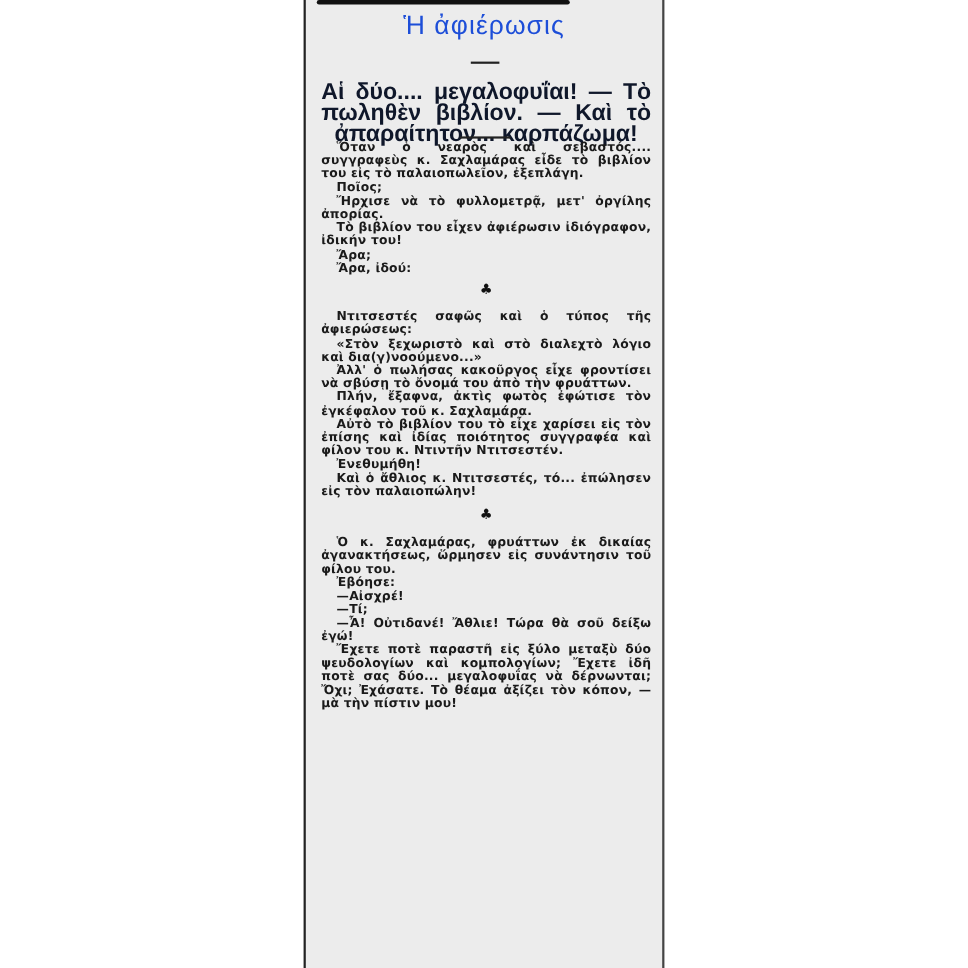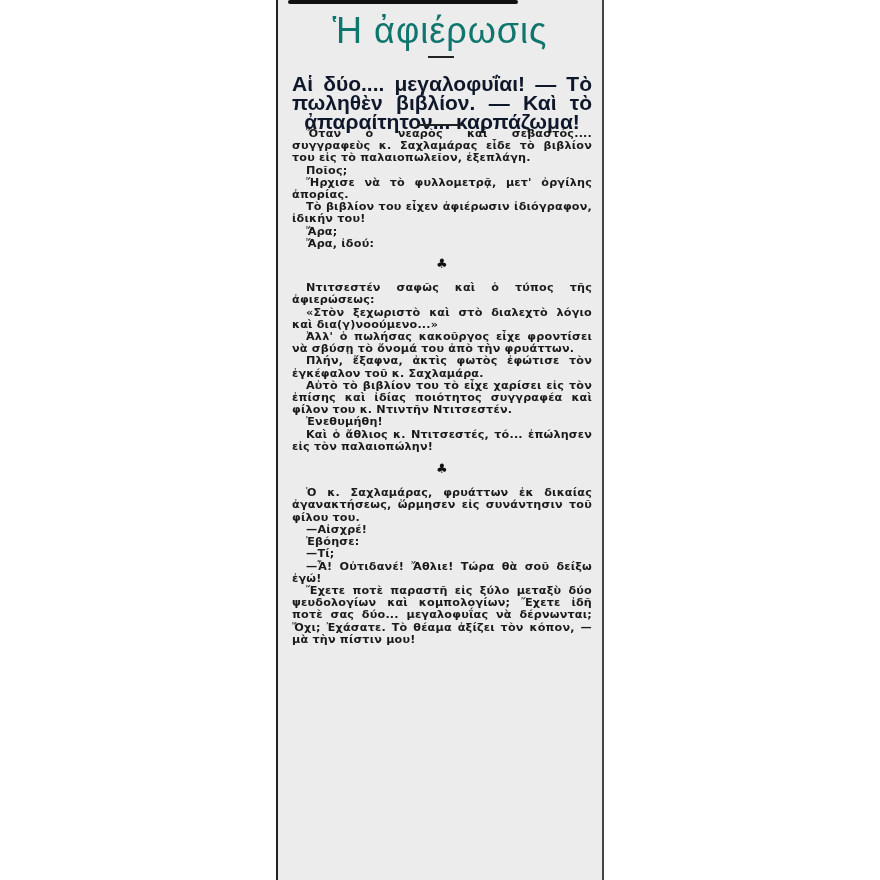--- a/index.html
+++ b/index.html
@@ -13,21 +13,21 @@
     border-left:2px solid #222;
     border-right:2px solid #444;
     box-sizing:border-box;
     overflow:hidden;
   }
   .top-rule {
     position:absolute; left:10px; top:0; width:230px; height:4px; background:#111; border-radius:2px;
   }
   .title {
     position:absolute; left:0; right:0; top:10px; text-align:center;
-    font-family:"Liberation Sans", sans-serif; font-size:36px; color:#0f766e; letter-spacing:1px;
+    font-family:"Liberation Sans", sans-serif; font-size:24px; color:#1d4ed8; letter-spacing:1px;
   }
   .title-rule {
     position:absolute; left:150px; top:56px; width:26px; height:2px; background:#222;
   }
   .subtitle {
     position:absolute; left:14px; right:10px; top:74px;
     font-family:"Liberation Sans", sans-serif; font-weight:bold; font-size:21px; line-height:19px; color:#0f172a;
     text-align:justify; text-align-last:center;
   }
   .sub-rule {
@@ -57,30 +57,30 @@
   <div class="body">
     <p>Ὅταν ὁ νεαρὸς καὶ σεβαστός.... συγγραφεὺς κ. Σαχλαμάρας εἶδε τὸ βιβλίον του εἰς τὸ παλαιοπωλεῖον, ἐξεπλάγη.</p>
     <p>Ποῖος;</p>
     <p>Ἤρχισε νὰ τὸ φυλλομετρᾷ, μετ' ὀργίλης ἀπορίας.</p>
     <p>Τὸ βιβλίον του εἶχεν ἀφιέρωσιν ἰδιόγραφον, ἰδικήν του!</p>
     <p>Ἄρα;</p>
     <p>Ἄρα, ἰδού:</p>
 
     <div class="orn">♣</div>
 
-    <p>Ντιτσεστέν σαφῶς καὶ ὁ τύπος τῆς ἀφιερώσεως:</p>
+    <p>Ντιτσεστές σαφῶς καὶ ὁ τύπος τῆς ἀφιερώσεως:</p>
     <p>«Στὸν ξεχωριστὸ καὶ στὸ διαλεχτὸ λόγιο καὶ δια(γ)νοούμενο...»</p>
     <p>Ἀλλ' ὁ πωλήσας κακοῦργος εἶχε φροντίσει νὰ σβύσῃ τὸ ὄνομά του ἀπὸ τὴν φρυάττων.</p>
     <p>Πλήν, ἔξαφνα, ἀκτὶς φωτὸς ἐφώτισε τὸν ἐγκέφαλον τοῦ κ. Σαχλαμάρα.</p>
     <p>Αὐτὸ τὸ βιβλίον του τὸ εἶχε χαρίσει εἰς τὸν ἐπίσης καὶ ἰδίας ποιότητος συγγραφέα καὶ φίλον του κ. Ντιντῆν Ντιτσεστέν.</p>
     <p>Ἐνεθυμήθη!</p>
     <p>Καὶ ὁ ἄθλιος κ. Ντιτσεστές, τό... ἐπώλησεν εἰς τὸν παλαιοπώλην!</p>
 
     <div class="orn orn-gap-top">♣</div>
 
     <p>Ὁ κ. Σαχλαμάρας, φρυάττων ἐκ δικαίας ἀγανακτήσεως, ὥρμησεν εἰς συνάντησιν τοῦ φίλου του.</p>
+    <p>Ἐβόησε:</p>
     <p>—Αἰσχρέ!</p>
-    <p>Ἐβόησε:</p>
     <p>—Τί;</p>
     <p>—Ἆ! Οὐτιδανέ! Ἄθλιε! Τώρα θὰ σοῦ δείξω ἐγώ!</p>
     <p>Ἔχετε ποτὲ παραστῆ εἰς ξύλο μεταξὺ δύο ψευδολογίων καὶ κομπολογίων; Ἔχετε ἰδῆ ποτὲ σας δύο... μεγαλοφυΐας νὰ δέρνωνται; Ὄχι; Ἐχάσατε. Τὸ θέαμα ἀξίζει τὸν κόπον, — μὰ τὴν πίστιν μου!</p>
   </div>
 </div>
 
 </body></html>

